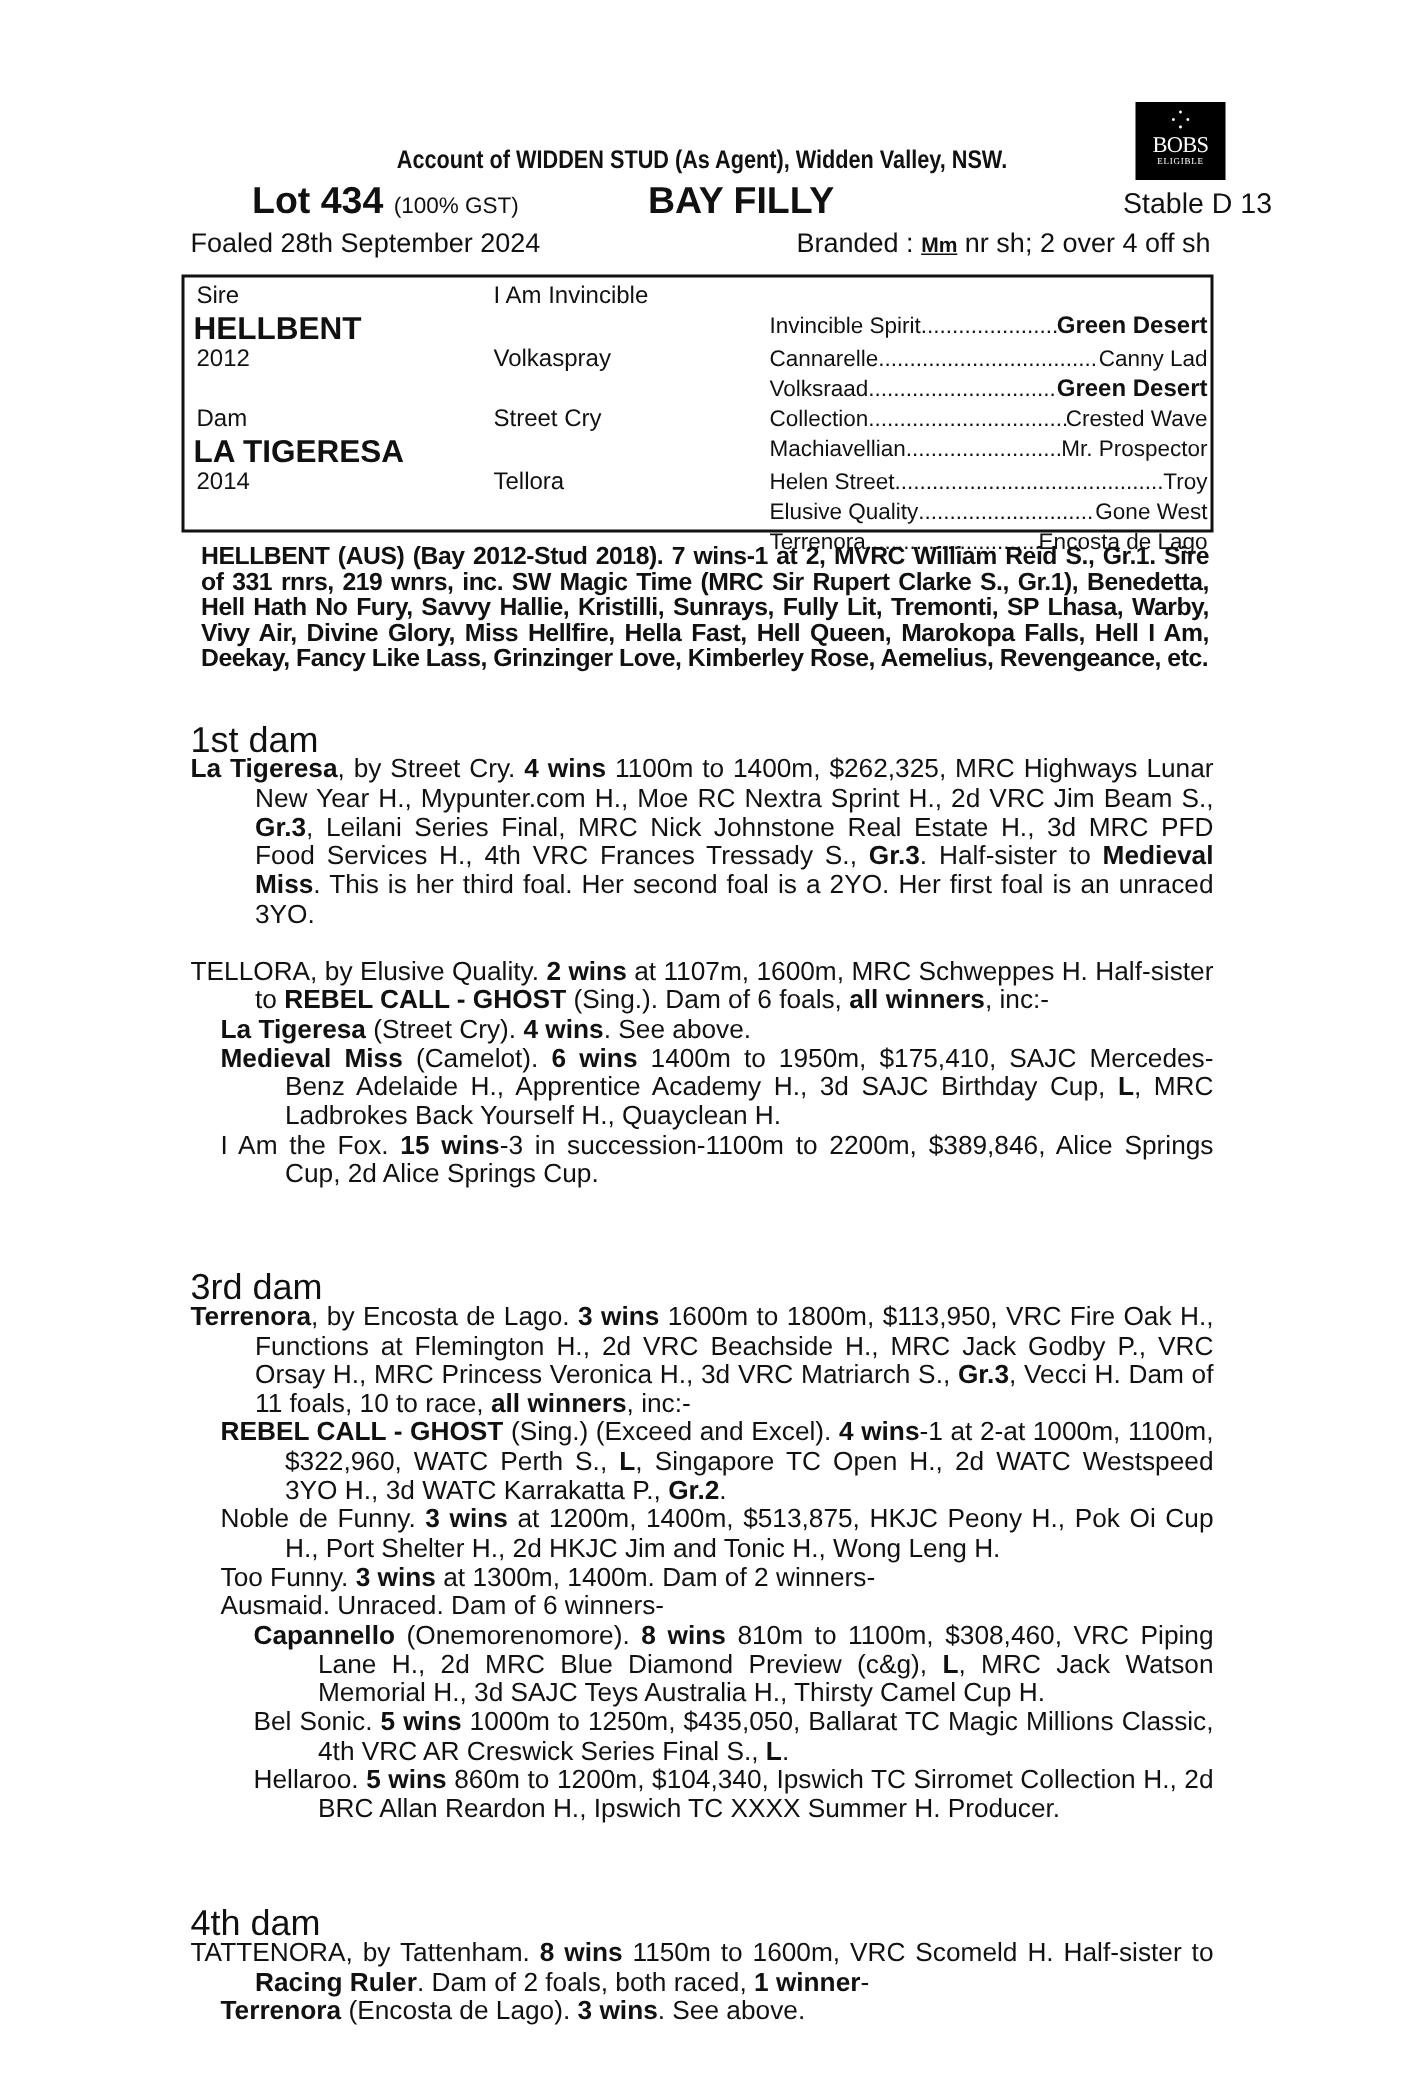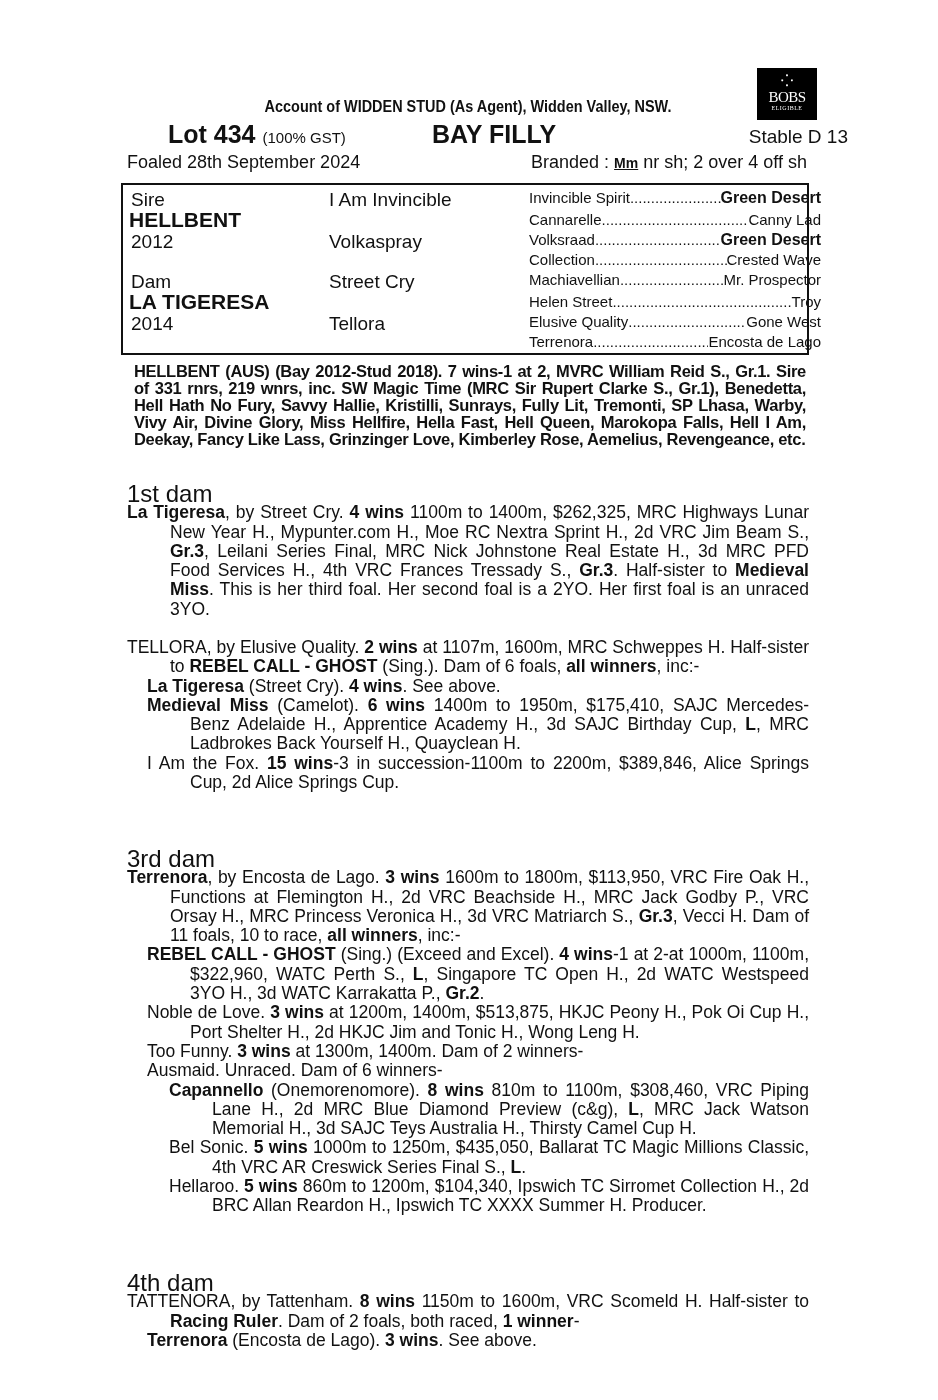--- a/index.html
+++ b/index.html
@@ -12,23 +12,23 @@
   .account { position:absolute; top:97px; left:0; width:682px; text-align:center; font-weight:bold; font-size:17px; transform:scaleX(0.85); transform-origin:center; letter-spacing:0; }
   .lotline { position:absolute; top:120px; left:0; width:682px; height:30px;margin-left:41px; }
   .lot { position:absolute; left:0; top:0; font-weight:bold; font-size:25px; }
   .gst { font-weight:normal; font-size:15px; }
   .sex { position:absolute; left:264px; top:0; font-weight:bold; font-size:25px; }
   .stable { position:absolute; right:2px; top:6px; font-weight:normal; font-size:19px; }
   .foaled { position:absolute; top:152px; left:0; font-size:18px; }
   .branded { position:absolute; top:152px; right:2px; font-size:18px; }
   .brandmark { font-weight:bold; font-size:14px; text-decoration:underline; }
   .pedigree { position:absolute; top:183px; left:121px; width:684px; height:168px; border:2px solid #111; }
-  .ped-cell { position:absolute; font-size:19px; white-space:nowrap; }
+  .ped-cell { position:absolute; font-size:16px; white-space:nowrap; }
   .ped-name { font-weight:bold; font-size:21px; }
-  .gp { position:absolute; left:406px; width:292px; font-size:15px; display:flex; white-space:nowrap; }
+  .gp { position:absolute; left:390px; width:292px; font-size:15px; display:flex; white-space:nowrap;margin-top:20px; }
   .gp .dots { flex:1; overflow:hidden; }
   .gp .dots::before { content:"................................................................................"; letter-spacing:0; }
   .gp .sire { text-align:right; }
   .gp .sire.b { font-weight:bold; font-size:16px; }
   .sirenote { position:absolute; top:363px; left:7px; width:672px; font-weight:bold; font-size:16.5px; line-height:17px; text-align:justify; letter-spacing:-0.3px; }
   .section { position:absolute; left:0; width:682px; font-size:17.5px; line-height:19.3px; }
   .sec-title { font-weight:normal; font-size:24px; }
   .entry { text-align:justify; }
   .l0 { padding-left:43px; text-indent:-43px; }
   .l1 { padding-left:63px; text-indent:-43px; }
@@ -118,21 +118,21 @@
   <div class="section" style="top:638px">
       <div class="entry l0"><span>TELLORA, by Elusive Quality. </span><b>2 wins</b><span> at 1107m, 1600m, MRC Schweppes H. Half-sister to </span><b>REBEL CALL - GHOST</b><span> (Sing.). Dam of 6 foals, </span><b>all winners</b><span>, inc:-</span></div>
       <div class="entry l1"><b>La Tigeresa</b><span> (Street Cry). </span><b>4 wins</b><span>. See above.</span></div>
       <div class="entry l1"><b>Medieval Miss</b><span> (Camelot). </span><b>6 wins</b><span> 1400m to 1950m, $175,410, SAJC Mercedes-Benz Adelaide H., Apprentice Academy H., 3d SAJC Birthday Cup, </span><b>L</b><span>, MRC Ladbrokes Back Yourself H., Quayclean H.</span></div>
       <div class="entry l1"><span>I Am the Fox. </span><b>15 wins</b><span>-3 in succession-1100m to 2200m, $389,846, Alice Springs Cup, 2d Alice Springs Cup.</span></div>
     </div>
   <div class="section" style="top:849px">
       <div class="sec-title">3rd dam</div>
       <div class="entry l0"><b>Terrenora</b><span>, by Encosta de Lago. </span><b>3 wins</b><span> 1600m to 1800m, $113,950, VRC Fire Oak H., Functions at Flemington H., 2d VRC Beachside H., MRC Jack Godby P., VRC Orsay H., MRC Princess Veronica H., 3d VRC Matriarch S., </span><b>Gr.3</b><span>, Vecci H. Dam of 11 foals, 10 to race, </span><b>all winners</b><span>, inc:-</span></div>
       <div class="entry l1"><b>REBEL CALL - GHOST</b><span> (Sing.) (Exceed and Excel). </span><b>4 wins</b><span>-1 at 2-at 1000m, 1100m, $322,960, WATC Perth S., </span><b>L</b><span>, Singapore TC Open H., 2d WATC Westspeed 3YO H., 3d WATC Karrakatta P., </span><b>Gr.2</b><span>.</span></div>
-      <div class="entry l1"><span>Noble de Love. </span><b>3 wins</b><span> at 1200m, 1400m, $513,875, HKJC Peony H., Pok Oi Cup H., Port Shelter H., 2d HKJC Jim and Tonic H., Wong Leng H.</span></div>
+      <div class="entry l1"><span>Noble de Funny. </span><b>3 wins</b><span> at 1200m, 1400m, $513,875, HKJC Peony H., Pok Oi Cup H., Port Shelter H., 2d HKJC Jim and Tonic H., Wong Leng H.</span></div>
       <div class="entry l1"><span>Too Funny. </span><b>3 wins</b><span> at 1300m, 1400m. Dam of 2 winners-</span></div>
       <div class="entry l1"><span>Ausmaid. Unraced. Dam of 6 winners-</span></div>
       <div class="entry l2"><b>Capannello</b><span> (Onemorenomore). </span><b>8 wins</b><span> 810m to 1100m, $308,460, VRC Piping Lane H., 2d MRC Blue Diamond Preview (c&amp;g), </span><b>L</b><span>, MRC Jack Watson Memorial H., 3d SAJC Teys Australia H., Thirsty Camel Cup H.</span></div>
       <div class="entry l2"><span>Bel Sonic. </span><b>5 wins</b><span> 1000m to 1250m, $435,050, Ballarat TC Magic Millions Classic, 4th VRC AR Creswick Series Final S., </span><b>L</b><span>.</span></div>
       <div class="entry l2"><span>Hellaroo. </span><b>5 wins</b><span> 860m to 1200m, $104,340, Ipswich TC Sirromet Collection H., 2d BRC Allan Reardon H., Ipswich TC XXXX Summer H. Producer.</span></div>
     </div>
   <div class="section" style="top:1273px">
       <div class="sec-title">4th dam</div>
       <div class="entry l0"><span>TATTENORA, by Tattenham. </span><b>8 wins</b><span> 1150m to 1600m, VRC Scomeld H. Half-sister to </span><b>Racing Ruler</b><span>. Dam of 2 foals, both raced, </span><b>1 winner</b><span>-</span></div>
       <div class="entry l1"><b>Terrenora</b><span> (Encosta de Lago). </span><b>3 wins</b><span>. See above.</span></div>

